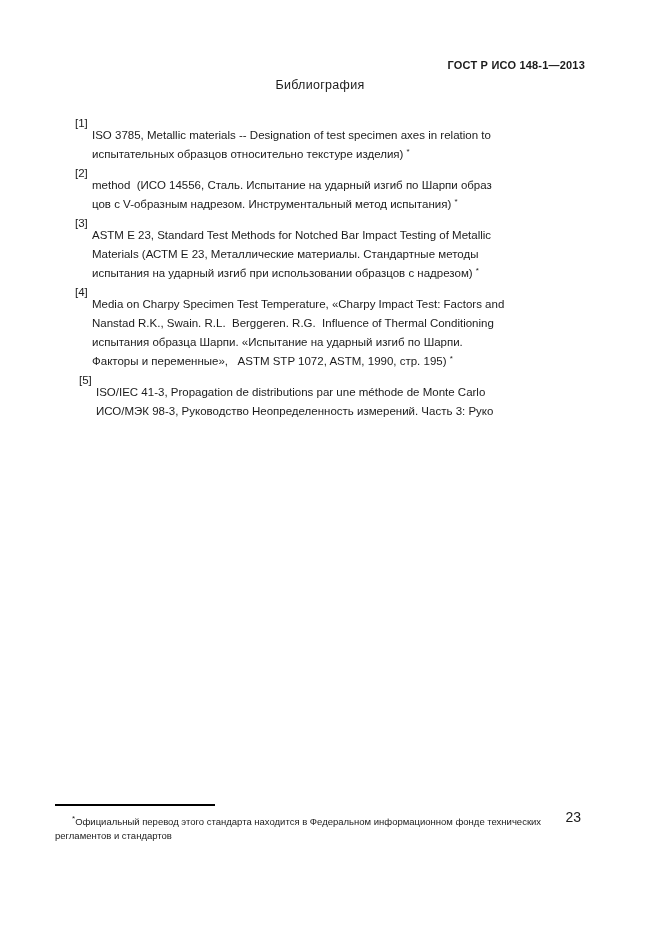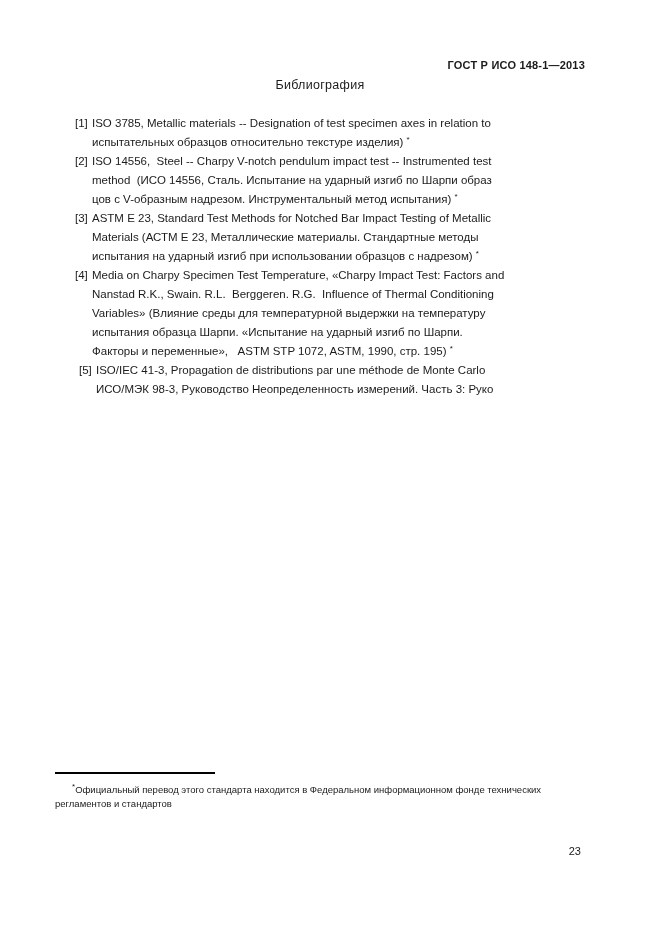--- a/index.html
+++ b/index.html
@@ -44,51 +44,51 @@
     left: 75px;
     right: 58px;
     font-size: 11.5px;
     line-height: 19px;
   }
 
   .reference { display: flex; }
   .reference:nth-child(5) { padding-left: 4px; }
 
   .ref-marker { flex: none; width: 17px; white-space: pre; }
-  .ref-body { flex: 1 1 auto; }
+  .ref-body { flex: 1 1 auto; margin-top: 12px; }
   .ref-line { display: block; white-space: pre-wrap; }
 
   sup.fn-mark {
     font-size: 8px;
     line-height: 0;
     vertical-align: 4px;
   }
 
   .footnote {
     position: absolute;
-    top: 772px;
+    top: 804px;
     left: 55px;
     right: 45px;
     font-size: 9.5px;
     line-height: 13.5px;
   }
   .footnote-rule {
     width: 160px;
     height: 2px;
     background: #000000;
     margin-bottom: 9px;
   }
   .footnote-line { white-space: pre-wrap; }
   .footnote-line.first { padding-left: 17px; }
 
   .page-number {
     position: absolute;
-    top: 845px;
+    top: 809px;
     right: 80px;
-    font-size: 11px;
+    font-size: 14px;
     margin-left: 28px;
   }
 </style>
 </head>
 <body>
 
 <div class="page">
 
   <div class="doc-header">ГОСТ Р ИСО 148-1—2013</div>
 
@@ -98,39 +98,37 @@
       <div class="reference">
         <span class="ref-marker">[1]</span>
         <span class="ref-body">
           <span class="ref-line">ISO 3785, Metallic materials -- Designation of test specimen axes in relation to</span>
           <span class="ref-line">испытательных образцов относительно текстуре изделия) <sup class="fn-mark">*</sup></span>
         </span>
       </div>
       <div class="reference">
         <span class="ref-marker">[2]</span>
         <span class="ref-body">
-          <span class="ref-line">ISO 14556,  Steel -- Charpy V-notch pendulum impact test -- Instrumented test</span>
           <span class="ref-line">method  (ИСО 14556, Сталь. Испытание на ударный изгиб по Шарпи образ</span>
           <span class="ref-line">цов с V-образным надрезом. Инструментальный метод испытания) <sup class="fn-mark">*</sup></span>
         </span>
       </div>
       <div class="reference">
         <span class="ref-marker">[3]</span>
         <span class="ref-body">
           <span class="ref-line">ASTM E 23, Standard Test Methods for Notched Bar Impact Testing of Metallic</span>
           <span class="ref-line">Materials (АСТМ Е 23, Металлические материалы. Стандартные методы</span>
           <span class="ref-line">испытания на ударный изгиб при использовании образцов с надрезом) <sup class="fn-mark">*</sup></span>
         </span>
       </div>
       <div class="reference">
         <span class="ref-marker">[4]</span>
         <span class="ref-body">
           <span class="ref-line">Media on Charpy Specimen Test Temperature, «Charpy Impact Test: Factors and</span>
           <span class="ref-line">Nanstad R.K., Swain. R.L.  Berggeren. R.G.  Influence of Thermal Conditioning</span>
-          <span class="ref-line">Variables» (Влияние среды для температурной выдержки на температуру</span>
           <span class="ref-line">испытания образца Шарпи. «Испытание на ударный изгиб по Шарпи.</span>
           <span class="ref-line">Факторы и переменные»,   ASTM STP 1072, ASTM, 1990, стр. 195) <sup class="fn-mark">*</sup></span>
         </span>
       </div>
       <div class="reference">
         <span class="ref-marker">[5]</span>
         <span class="ref-body">
           <span class="ref-line">ISO/IEC 41-3, Propagation de distributions par une méthode de Monte Carlo</span>
           <span class="ref-line">ИСО/МЭК 98-3, Руководство Неопределенность измерений. Часть 3: Руко</span>
         </span>

